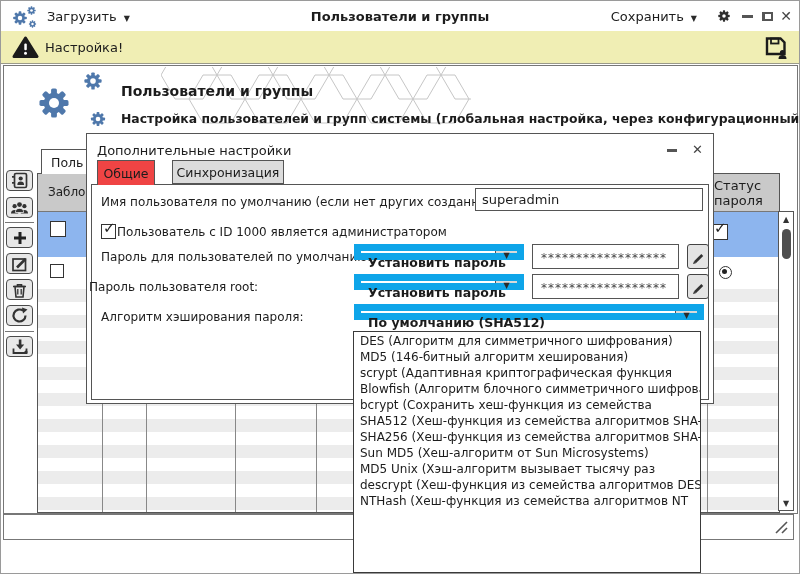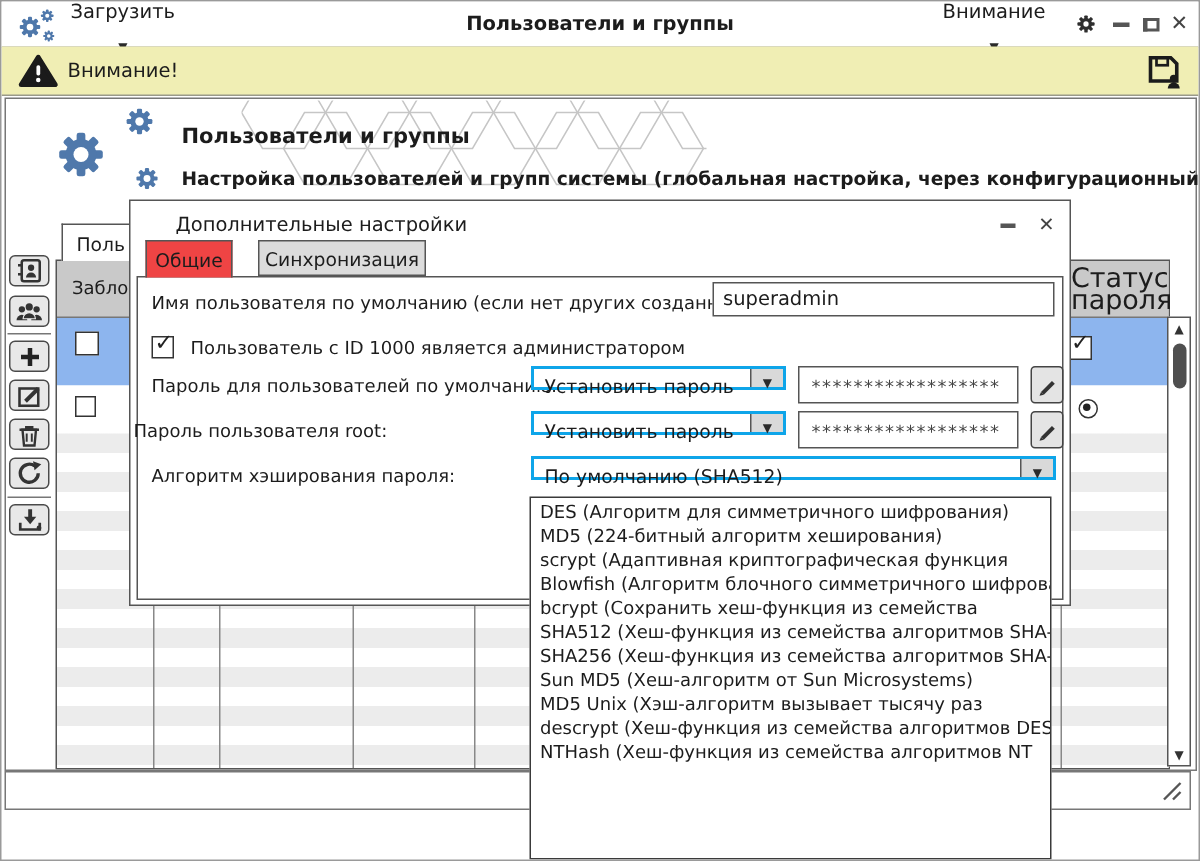--- a/index.html
+++ b/index.html
@@ -4,21 +4,21 @@
 <style>
   html,body{margin:0;padding:0;background:#fff;}
   #app{position:relative;width:800px;height:574px;font-family:"DejaVu Sans","Liberation Sans",sans-serif;
        color:#1c1c1c;background:#fff;overflow:hidden;border:1px solid #9a9a9a;box-sizing:border-box;}
   .abs{position:absolute;}
   svg{display:block;}
 
   
   .titlebar{left:0;top:0;width:100%;height:30px;background:#fff;border-bottom:1px solid #8a8a8a;}
   .tb-item{position:absolute;top:0;height:30px;display:flex;align-items:center;font-size:13px;}
-  .menu-btn{gap:7px;cursor:default;flex-direction:column;}
+  .menu-btn{gap:7px;cursor:default;}
   .caret::after{content:"▼";font-size:8px;color:#2a2a2a;}
   .caret-up::after{content:"▲";font-size:8px;color:#2a2a2a;}
   .win-title{left:0;width:100%;justify-content:center;font-weight:bold;font-size:13px;}
   .minimize-bar{width:11px;height:3px;background:#555;}
   .max-box{width:11px;height:9px;border:2px solid #555;position:relative;box-sizing:border-box;}
   .max-box::before{content:"";position:absolute;left:-2px;top:-2px;width:3px;height:9px;background:#555;}
   .close-x::after{content:"✕";font-size:14px;color:#444;font-weight:bold;}
 
   
   .warnbar{left:0;top:30px;width:100%;height:32px;background:#f0eeb4;border-bottom:1px solid #9a9a8a;}
@@ -33,21 +33,21 @@
   .tool{left:5px;width:27px;height:21px;background:#e8e8e8;border:1.5px solid #4a4a4a;border-radius:4px;
         display:flex;align-items:center;justify-content:center;box-sizing:border-box;}
   .tool-divider{left:4px;width:29px;height:1px;background:#777;}
 
   
   .users-tab{left:40px;top:148px;width:68px;height:25px;background:#fff;border:1px solid #555;border-bottom:none;
              font-size:12.5px;display:flex;align-items:center;padding-left:9px;box-sizing:border-box;z-index:2;}
   .users-table{left:36px;top:172px;width:741px;height:338px;border:1px solid #555;background:#fff;z-index:1;}
   .tbl-header{position:absolute;left:0;top:0;width:100%;height:38px;background:#c9c9c9;border-bottom:1px solid #777;box-sizing:border-box;}
   .hdr-blocked{position:absolute;left:10px;top:11px;font-size:12px;}
-  .hdr-status{position:absolute;left:676px;top:4px;font-size:18px;line-height:15px;}
+  .hdr-status{position:absolute;left:676px;top:4px;font-size:13px;line-height:15px;}
   .row-selected{position:absolute;left:0;top:38px;width:100%;height:45px;background:#8db5ee;}
   .row-white{position:absolute;left:0;top:83px;width:100%;height:32px;background:#fff;}
   .row-stripes{position:absolute;left:0;top:115px;width:100%;height:223px;
                background:repeating-linear-gradient(to bottom,#ececec 0 13px,#ffffff 13px 26px);}
   .col-line{position:absolute;top:38px;height:300px;width:1px;background:#888;}
   .cb{position:absolute;background:#fff;border:1.6px solid #333;box-sizing:border-box;}
   .cb.checked::after{content:"✓";position:absolute;left:1px;top:-6px;font-size:15px;font-weight:bold;color:#222;}
   .radio{position:absolute;width:13px;height:13px;border:1.6px solid #333;border-radius:50%;box-sizing:border-box;background:#fff;}
   .radio::after{content:"";position:absolute;left:2.4px;top:2.4px;width:5px;height:5px;border-radius:50%;background:#222;}
 
@@ -55,33 +55,33 @@
   .vscroll{left:777px;top:210px;width:16px;height:300px;border:1px solid #555;background:#fff;box-sizing:border-box;z-index:2;}
   .scroll-btn{position:absolute;left:0;width:14px;height:14px;display:flex;align-items:center;justify-content:center;}
   .scroll-btn::after{font-size:8px;color:#333;}
   .scroll-thumb{position:absolute;left:2.5px;top:17px;width:9px;height:30px;background:#4f4f4f;border-radius:5px;}
 
   
   .statusbar{left:2px;top:513px;width:791px;height:26px;border:1px solid #777;background:#fff;box-sizing:border-box;}
 
   
   .dialog{left:85px;top:132px;width:628px;height:271px;background:#fff;border:1px solid #555;z-index:5;box-sizing:border-box;}
-  .dlg-title{position:absolute;left:10px;top:3px;height:26px;display:flex;align-items:center;font-size:13px;margin-left:20px;}
+  .dlg-title{position:absolute;left:10px;top:3px;height:26px;display:flex;align-items:center;font-size:13px;}
   .dlg-min{position:absolute;right:36px;top:15px;width:10px;height:3px;background:#555;}
   .dlg-close{position:absolute;right:10px;top:5px;}
   .dlg-close::after{content:"✕";font-size:13px;color:#444;font-weight:bold;}
   .dlg-content{position:absolute;left:4px;top:50px;width:618px;height:216px;border:1px solid #555;background:#fff;box-sizing:border-box;}
   .tab{position:absolute;top:26px;font-size:12.5px;display:flex;align-items:center;justify-content:center;
        border:1px solid #555;box-sizing:border-box;}
   .tab.active{left:10px;width:58px;height:25px;background:#ef4444;border-bottom:none;z-index:3;}
   .tab.inactive{left:68px;width:112px;height:24px;background:#dcdcdc;margin-left:17px;}
   .dlg-label{position:absolute;font-size:12px;display:flex;align-items:center;height:25px;}
   .txt-input{position:absolute;border:1px solid #555;background:#fff;font-family:inherit;font-size:13px;
              padding:0 6px;box-sizing:border-box;outline:none;color:#1c1c1c;}
-  .combo{position:absolute;height:16px;border:2px solid #0ea5e9;background:#fff;box-sizing:border-box;}
+  .combo{position:absolute;height:16px;border:7px solid #0ea5e9;background:#fff;box-sizing:border-box;font-weight:bold;}
   .combo .val{position:absolute;left:7px;top:0;height:23px;display:flex;align-items:center;font-size:12.5px;white-space:nowrap;}
   .combo .drop{position:absolute;right:0;top:0;width:22px;height:100%;background:#d9d9d9;border-left:1px solid #555;
                display:flex;align-items:center;justify-content:center;box-sizing:border-box;}
   .pwd{position:absolute;height:25px;border:1px solid #555;background:#fff;box-sizing:border-box;
        font-size:12px;color:#444;padding:6px 0 0 8px;letter-spacing:1px;overflow:hidden;}
   .mini-btn{position:absolute;width:22px;height:25px;background:#e4e4e4;border:1.6px solid #444;border-radius:3px;
             box-sizing:border-box;display:flex;align-items:center;justify-content:center;}
 
   
   .hash-popup{left:352px;top:330px;width:348px;height:242px;background:#fff;border:1px solid #3a3a3a;
@@ -127,21 +127,21 @@
       </g>
     </svg>
     <div class="tb-item menu-btn" style="left:46px">
       <span>Загрузить</span>
       <span class="caret"></span>
     </div>
     <div class="tb-item win-title">
       <span>Пользователи и группы</span>
     </div>
     <div class="tb-item menu-btn" style="right:102px">
-      <span>Внимание</span>
+      <span>Сохранить</span>
       <span class="caret"></span>
     </div>
     <div class="tb-item" style="right:66px">
       <svg width="18" height="18">
         <g fill="#2e2e2e" transform="translate(9,9) scale(0.52)">
             <use href="#gearbody"></use>
             <circle r="3.4" fill="#fff"></circle>
           </g>
       </svg>
     </div>
@@ -153,21 +153,21 @@
     </div>
     <div class="tb-item close-x" style="right:7px"></div>
   </div>
 
   <div class="abs warnbar">
     <svg class="abs" style="left:11px;top:4px" width="27" height="24">
       <polygon points="13.5,3 25,21.5 2,21.5" fill="#1b1b1b" stroke="#1b1b1b" stroke-width="3" stroke-linejoin="round"></polygon>
       <rect x="12.3" y="8.5" width="2.5" height="6.8" rx="1.1" fill="#fff"></rect>
       <circle cx="13.5" cy="18.3" r="1.5" fill="#fff"></circle>
     </svg>
-    <div class="abs warn-text">Внимание!</div>
+    <div class="abs warn-text">Настройка!</div>
     <div class="abs" style="right:9px;top:4px">
       <svg width="26" height="25">
         <path d="M3 3.5 h13.5 l4 4 V19 H3 Z" fill="none" stroke="#1b1b1b" stroke-width="2.4"></path>
         <rect x="7" y="3.5" width="7.5" height="5" fill="none" stroke="#1b1b1b" stroke-width="1.8"></rect>
         <circle cx="18.5" cy="17.5" r="2.6" fill="#1b1b1b"></circle>
         <path d="M14.5 24 a4 4 0 0 1 8 0 Z" fill="#1b1b1b"></path>
       </svg>
     </div>
   </div>
 
@@ -306,21 +306,21 @@
 
     <div class="tab active">Общие</div>
     <div class="tab inactive">Синхронизация</div>
 
     <div class="dlg-content"></div>
 
     <div class="dlg-label" style="left:14px;top:55px">Имя пользователя по умолчанию (если нет других созданных):</div>
     <input class="txt-input" style="left: 388px; top: 54px; width: 228px; height: 23px;" value="superadmin">
 
     <span class="cb checked" style="position:absolute;left:14px;top:90px;width:15px;height:15px"></span>
-    <div class="dlg-label" style="left:40px;top:85px">Пользователь с ID 1000 является администратором</div>
+    <div class="dlg-label" style="left:30px;top:85px">Пользователь с ID 1000 является администратором</div>
 
     <div class="dlg-label" style="left:14px;top:110px">Пароль для пользователей по умолчанию:</div>
     <div class="combo" style="left:267px;top:110px;width:170px">
       <span class="val">Установить пароль</span>
       <span class="drop">
           <span class="caret"></span>
         </span>
     </div>
     <div class="pwd" style="left:445px;top:110px;width:147px">******************</div>
     <div class="mini-btn" style="left:600px;top:110px">
@@ -351,21 +351,21 @@
       <span class="drop">
           <span class="caret"></span>
         </span>
     </div>
   </div>
 
   <div class="abs hash-popup">
     <ul>
 
     <li style="">DES (Алгоритм для симметричного шифрования)</li>
-        <li style="">MD5 (224-битный алгоритм хеширования)</li>
+        <li style="">MD5 (146-битный алгоритм хеширования)</li>
         <li style="">scrypt (Адаптивная криптографическая функция</li>
         <li style="">Blowfish (Алгоритм блочного симметричного шифрования)</li>
         <li style="">bcrypt (Сохранить хеш-функция из семейства</li>
         <li style="">SHA512 (Хеш-функция из семейства алгоритмов SHA-2)</li>
         <li style="">SHA256 (Хеш-функция из семейства алгоритмов SHA-2)</li>
         <li style="">Sun MD5 (Хеш-алгоритм от Sun Microsystems)</li>
         <li style="">MD5 Unix (Хэш-алгоритм вызывает тысячу раз</li>
         <li style="">descrypt (Хеш-функция из семейства алгоритмов DES)</li>
         <li style="">NTHash (Хеш-функция из семейства алгоритмов NT</li>
       </ul>

